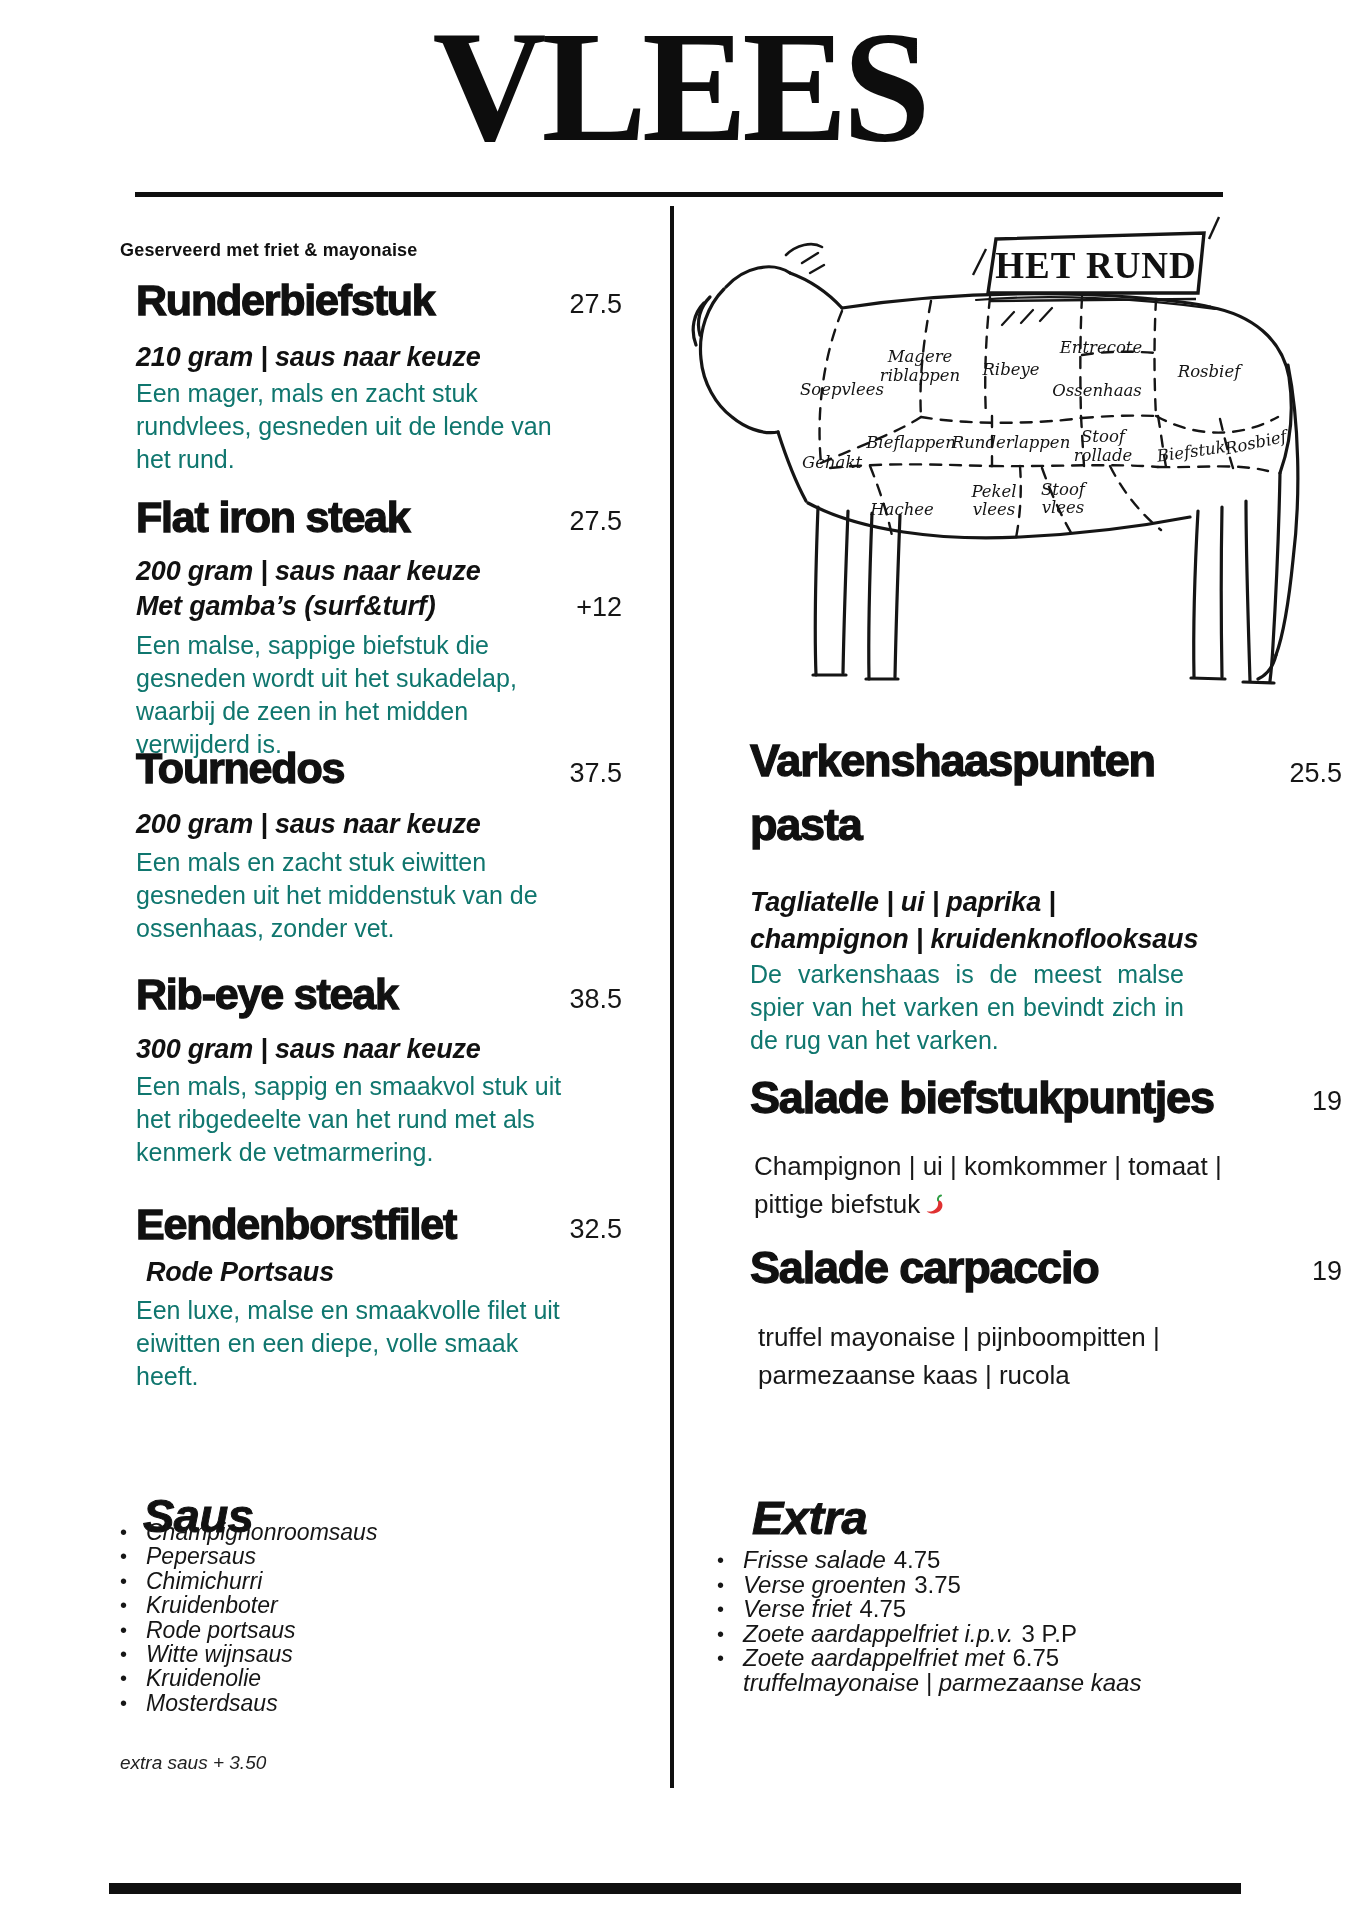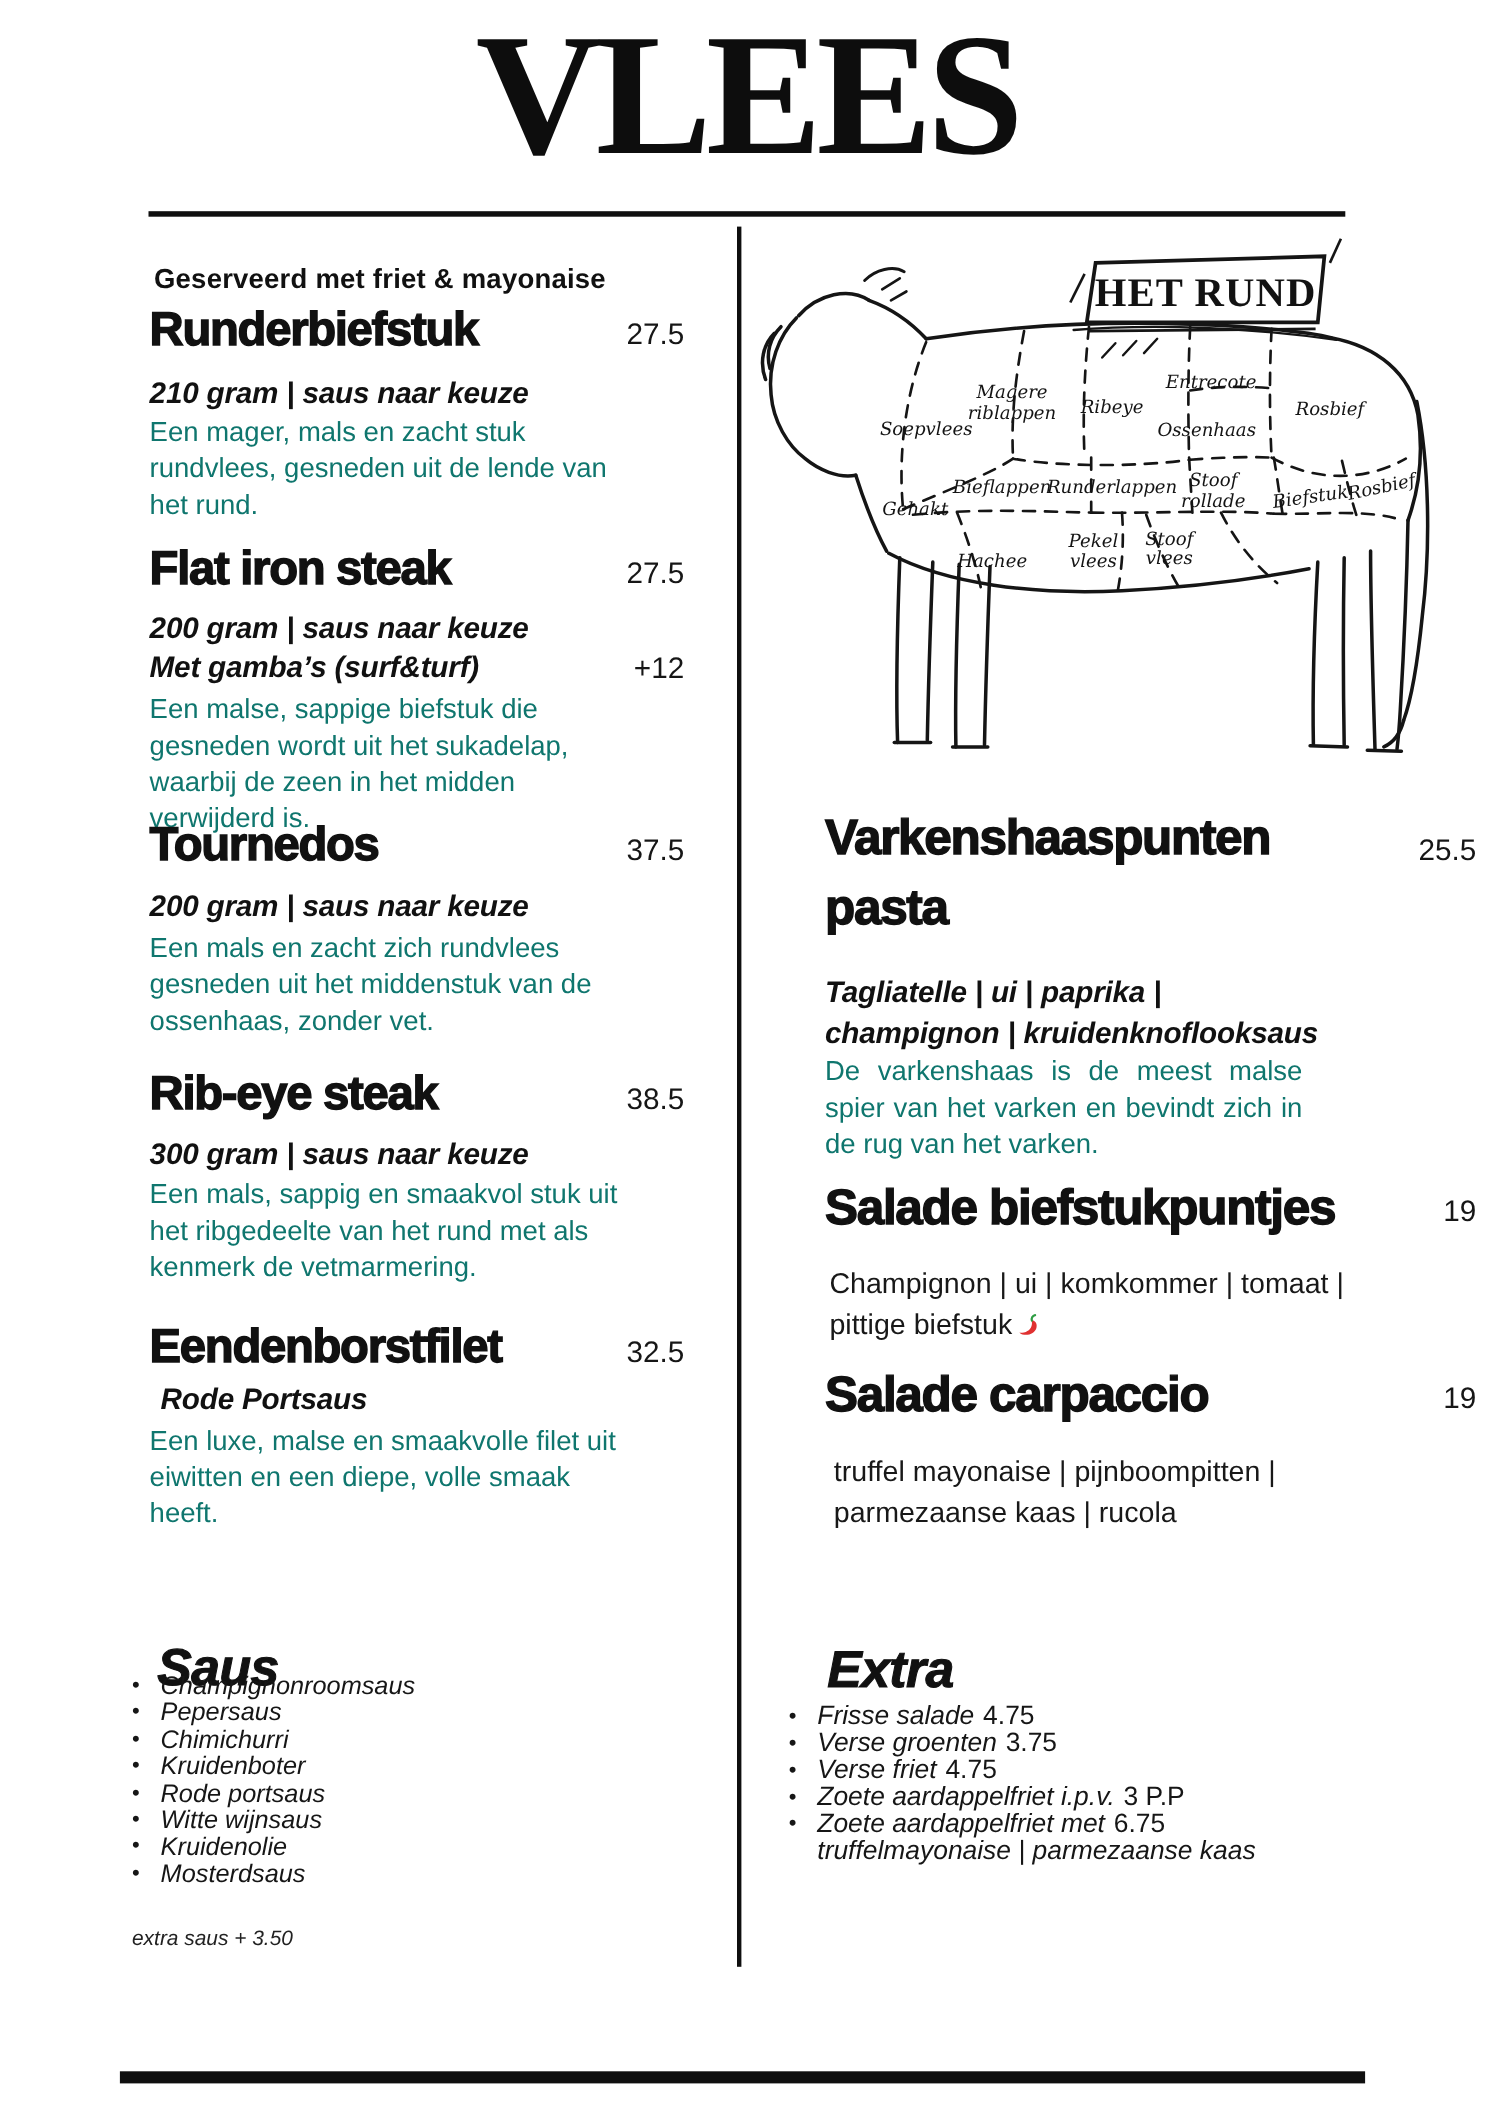--- a/index.html
+++ b/index.html
@@ -5,21 +5,21 @@
   *{margin:0;padding:0;box-sizing:border-box}
   html,body{background:#ffffff}
   .page{position:relative;width:1358px;height:1920px;background:#ffffff;overflow:hidden;
         font-family:"Liberation Sans",sans-serif;color:#111;}
   .abs{position:absolute}
   .title{left:0;right:0;top:0;text-align:center;font-family:"Liberation Serif",serif;
          font-weight:700;font-size:158px;letter-spacing:-5px;line-height:1.1;color:#0d0d0d}
   .rule{left:135px;top:192px;width:1088px;height:5px;background:#0f0f0f}
   .vdivider{left:670px;top:206px;width:4px;height:1582px;background:#0f0f0f}
   .bottombar{left:109px;top:1883px;width:1132px;height:11px;background:#0f0f0f}
-  .tagline{left:140px;top:240px;font-size:25px;font-weight:700;letter-spacing:.2px}
+  .tagline{left:120px;top:240px;font-size:18px;font-weight:700;letter-spacing:.2px}
   .item-name{font-size:43px;font-weight:800;letter-spacing:-1.2px;-webkit-text-stroke:1.3px #111;white-space:nowrap}
   .r-name{font-size:45px}
   .price{width:70px;text-align:right;font-size:27px;color:#161616}
   .sub{font-size:27px;font-weight:700;font-style:italic;letter-spacing:-.2px;white-space:nowrap}
   .desc{font-size:25px;line-height:33px;color:#0f766e}
   .jl{width:434px;text-align:justify;text-align-last:justify}
   .pipe-desc{font-size:26px;line-height:38px;color:#181818;white-space:nowrap}
   .script-head{font-size:47px;font-weight:800;font-style:italic;-webkit-text-stroke:1px #111;letter-spacing:-.5px}
   .b-row{display:flex;line-height:24.4px;font-size:23px;font-style:italic;color:#161616}
   .b-row::before{content:"\2022";font-style:normal;font-size:20px;width:26px;text-align:left;padding-left:2px}
@@ -62,21 +62,21 @@
     <div>Een malse, sappige biefstuk die</div>
     <div>gesneden wordt uit het sukadelap,</div>
     <div>waarbij de zeen in het midden</div>
     <div>verwijderd is.</div>
   </div>
 
   <div class="abs item-name" style="left:136px;top:744px">Tournedos</div>
   <div class="abs price" style="left:552px;top:758px">37.5</div>
   <div class="abs sub" style="left:136px;top:809px">200 gram | saus naar keuze</div>
   <div class="abs desc" style="left:136px;top:846px">
-    <div>Een mals en zacht zich rundvlees</div>
+    <div>Een mals en zacht stuk eiwitten</div>
     <div>gesneden uit het middenstuk van de</div>
     <div>ossenhaas, zonder vet.</div>
   </div>
 
   <div class="abs item-name" style="left:136px;top:970px">Rib-eye steak</div>
   <div class="abs price" style="left:552px;top:984px">38.5</div>
   <div class="abs sub" style="left:136px;top:1034px">300 gram | saus naar keuze</div>
   <div class="abs desc" style="left:136px;top:1070px">
     <div>Een mals, sappig en smaakvol stuk uit</div>
     <div>het ribgedeelte van het rund met als</div>

